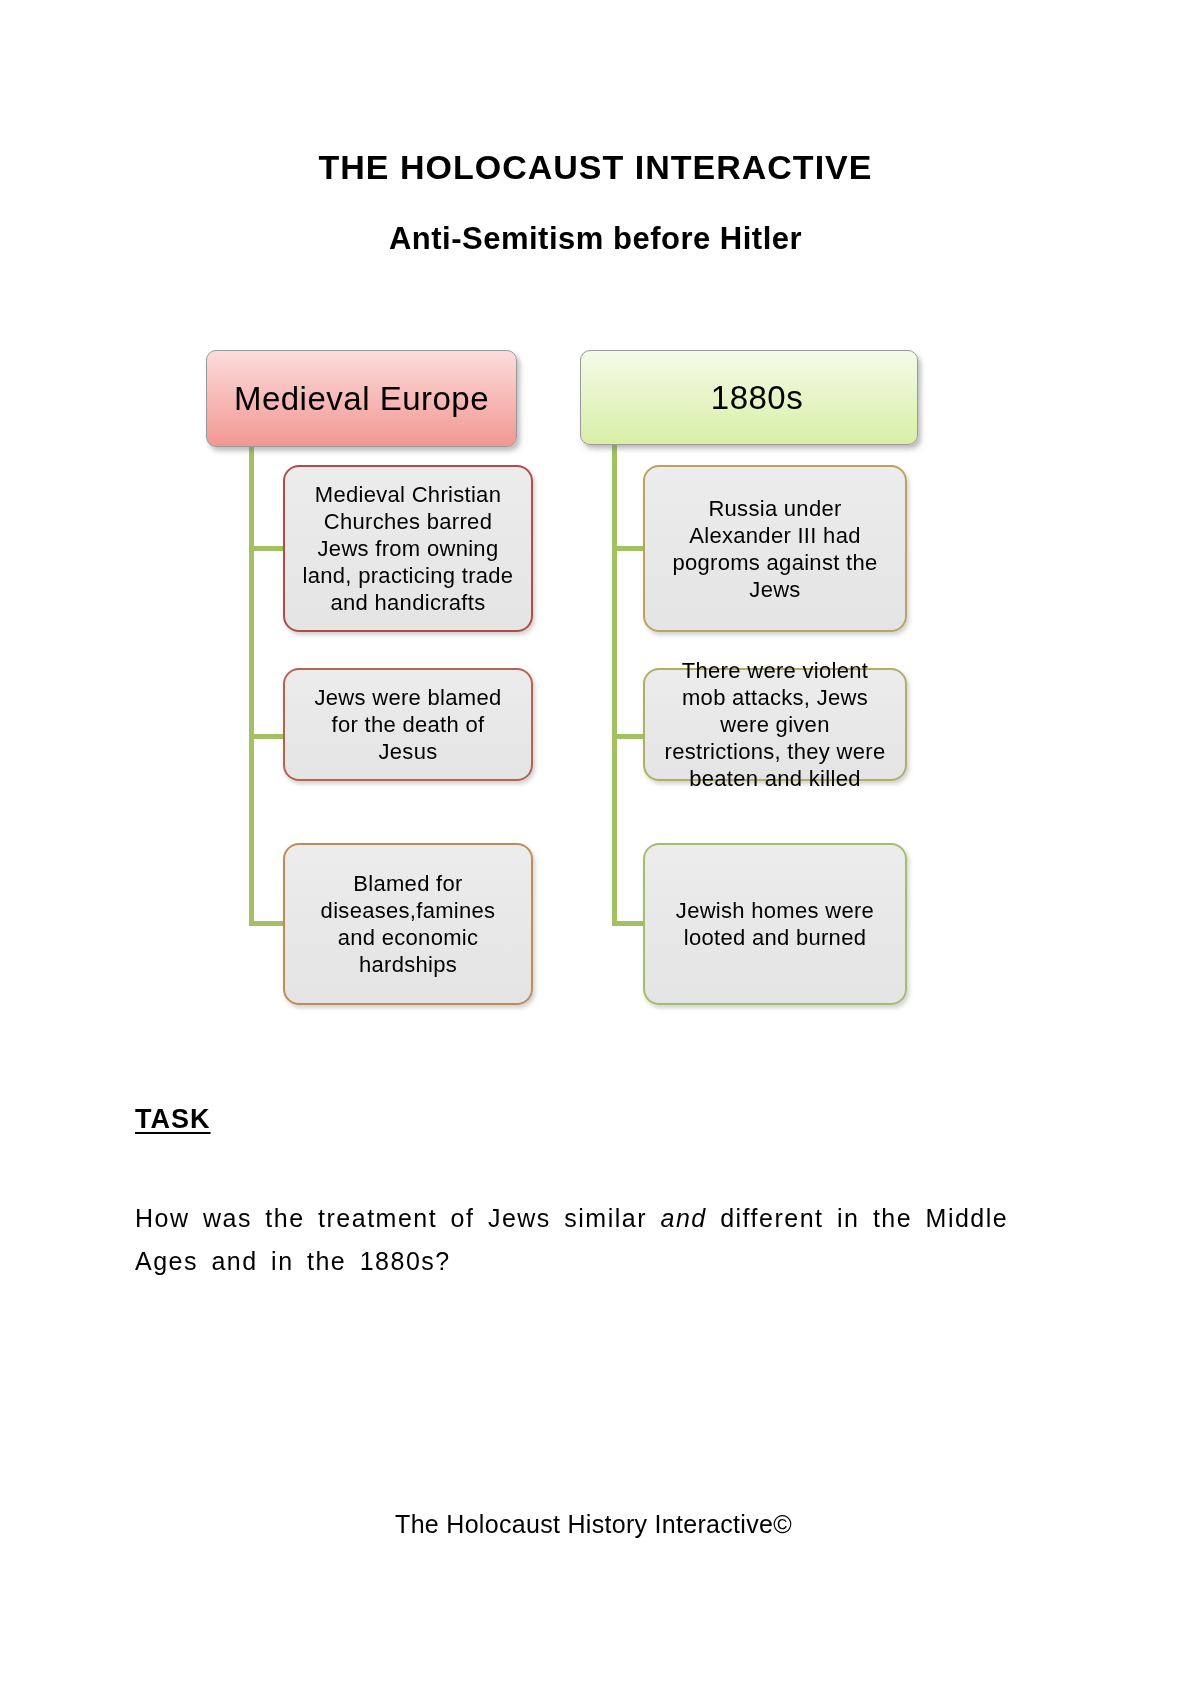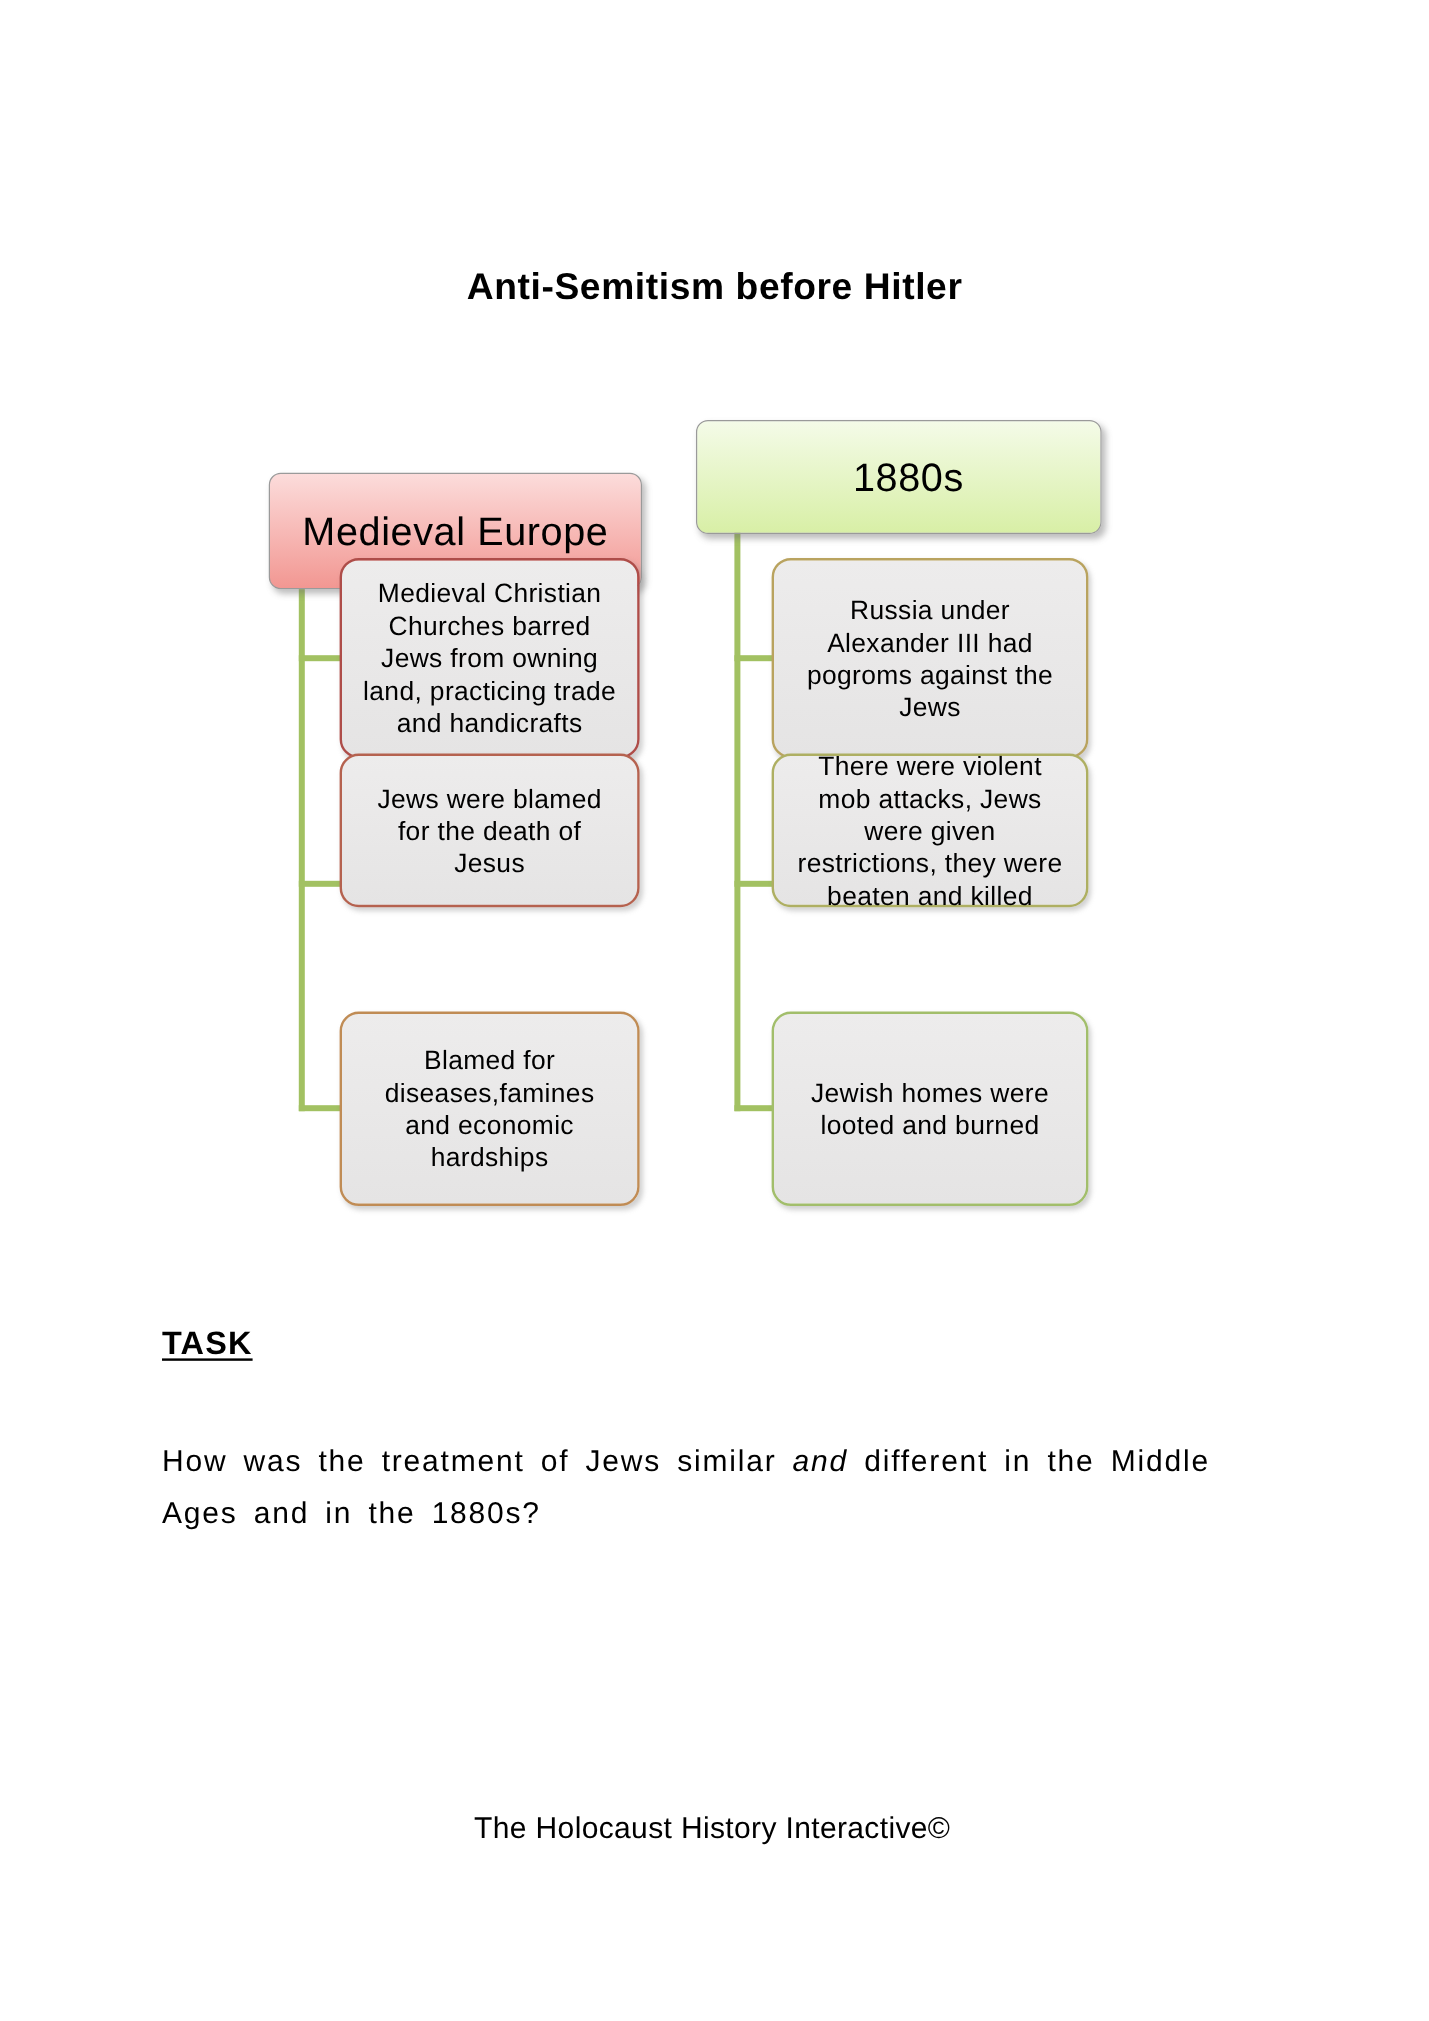--- a/index.html
+++ b/index.html
@@ -23,37 +23,37 @@
   }
   .col-header {
     position:absolute;
     border-radius:10px;
     border:1px solid #9a9a9a;
     box-shadow:3px 4px 5px rgba(110,110,110,0.45);
     display:flex; align-items:center; justify-content:center;
     font-size:33px; letter-spacing:0.5px;
     background:linear-gradient(to bottom, var(--g1), var(--g2));
   }
-  .hdr-left  { left:224px; top:350px; width:309px; height:95px;margin-top:44px; }
+  .hdr-left  { left:206px; top:350px; width:309px; height:95px; }
   .hdr-right { left:580px; top:350px; width:320px; height:93px;padding-left:16px; }
   .child-box {
     position:absolute;
     border-radius:16px;
     border:2px solid #999999;
     background:linear-gradient(to bottom,#edecec,#e5e4e4);
     box-shadow:2px 3px 4px rgba(140,140,140,0.4);
     display:flex; align-items:center; justify-content:center;
     text-align:center;
     font-size:22px; line-height:27px; letter-spacing:0.3px;
     padding:10px 14px; box-sizing:border-box;
   }
   .col-l { left:283px; width:250px; }
   .col-r { left:643px; width:264px; }
   .row-1 { top:465px; height:167px; }
-  .row-2 { top:628px; height:128px; }
+  .row-2 { top:668px; height:113px; }
   .row-3 { top:843px; height:162px;justify-content:flex-end; }
   .conn { position:absolute; background:#a2c162; }
   .vline-l { left:249px; top:445px; width:5px; height:481px; }
   .vline-r { left:612px; top:443px; width:5px; height:483px; }
   .stub { height:5px; }
   .stub-l { left:249px; width:36px; }
   .stub-r { left:612px; width:33px; }
   .stub-y1 { top:546px; }
   .stub-y2 { top:734px; }
   .stub-y3 { top:921px; }
@@ -73,20 +73,21 @@
     position:absolute; left:0; right:4px; top:1510px;
     text-align:center;
     font-size:25px; font-weight:normal; letter-spacing:0.3px;
   }
 </style>
 </head>
 <body>
 
 <div class="page">
 
+  <div class="doc-title">THE HOLOCAUST INTERACTIVE</div>
   <div class="doc-subtitle">Anti-Semitism before Hitler</div>
 
   <div>
 
     <div class="conn vline-l" style="background: rgb(162, 193, 98);"></div>
     <div class="conn vline-r" style="background: rgb(162, 193, 98);"></div>
     <div class="conn stub stub-l stub-y1" style="background: rgb(162, 193, 98);"></div>
     <div class="conn stub stub-l stub-y2" style="background: rgb(162, 193, 98);"></div>
     <div class="conn stub stub-l stub-y3" style="background: rgb(162, 193, 98);"></div>
     <div class="conn stub stub-r stub-y1" style="background: rgb(162, 193, 98);"></div>

